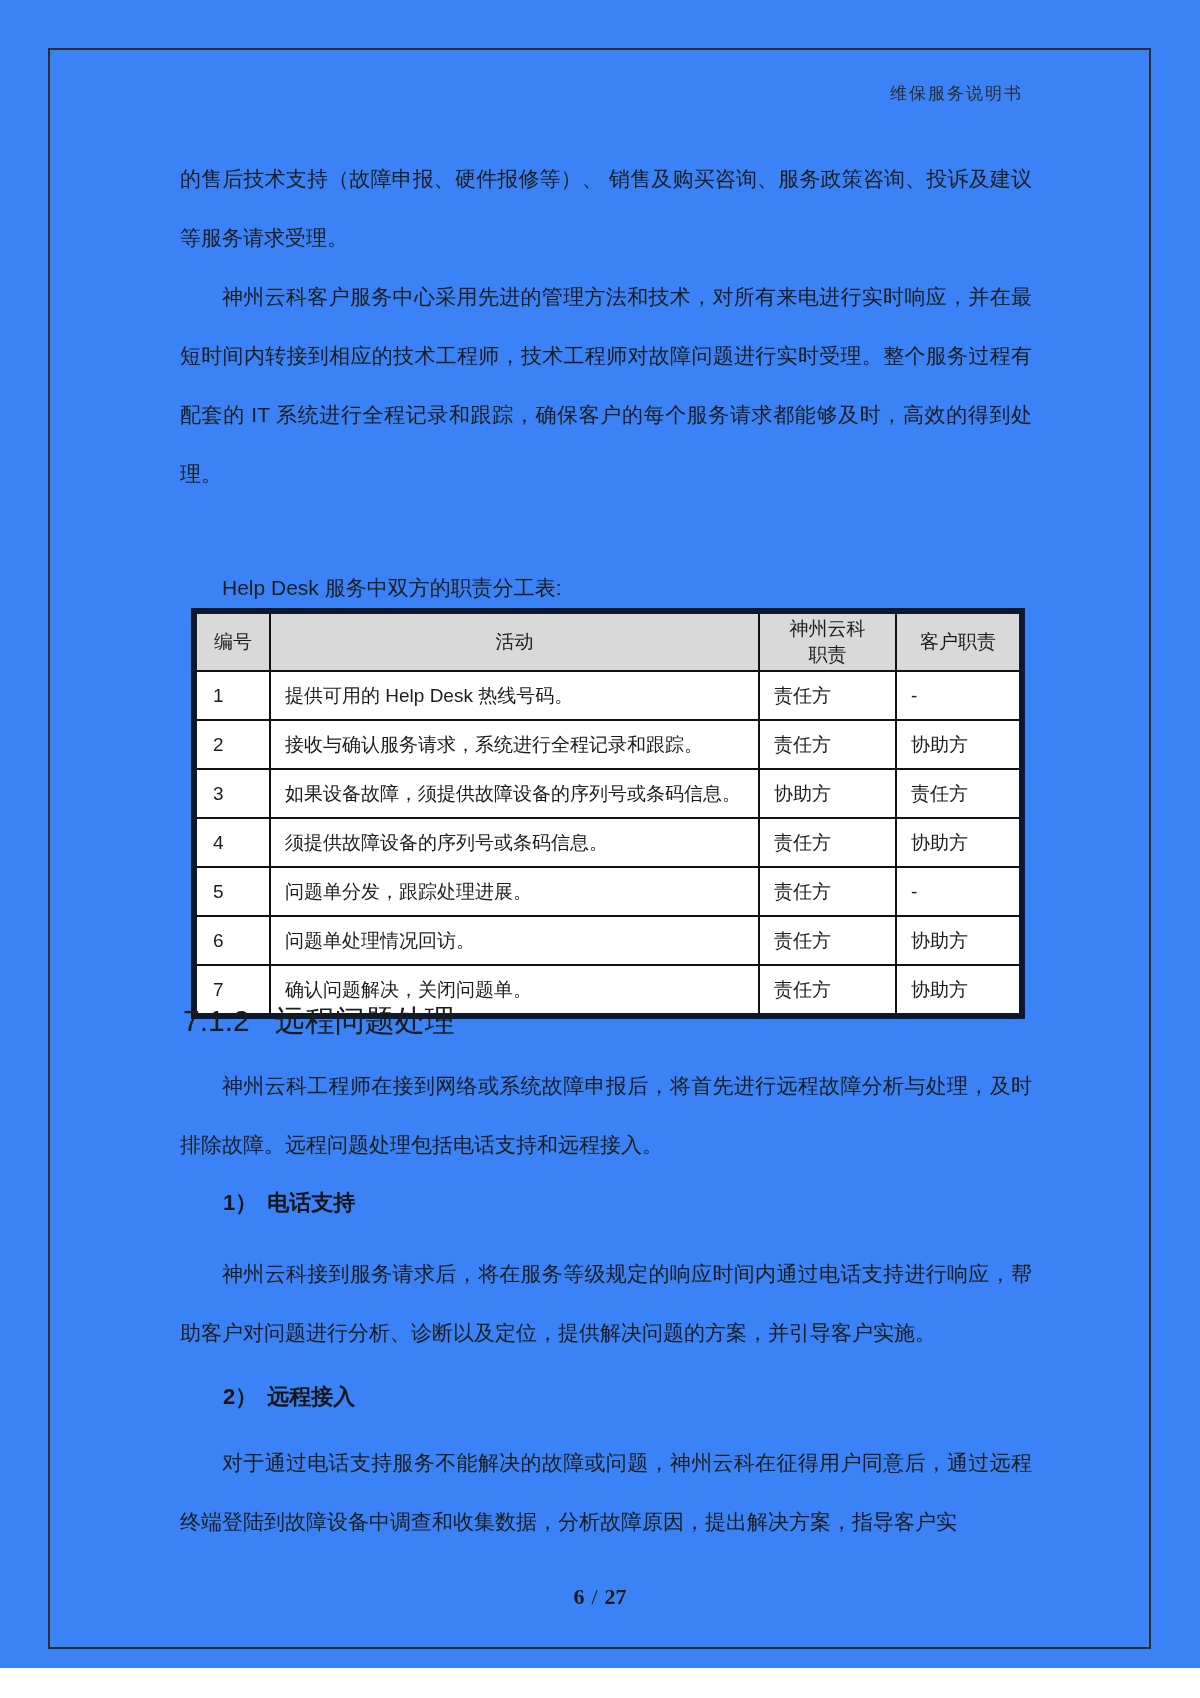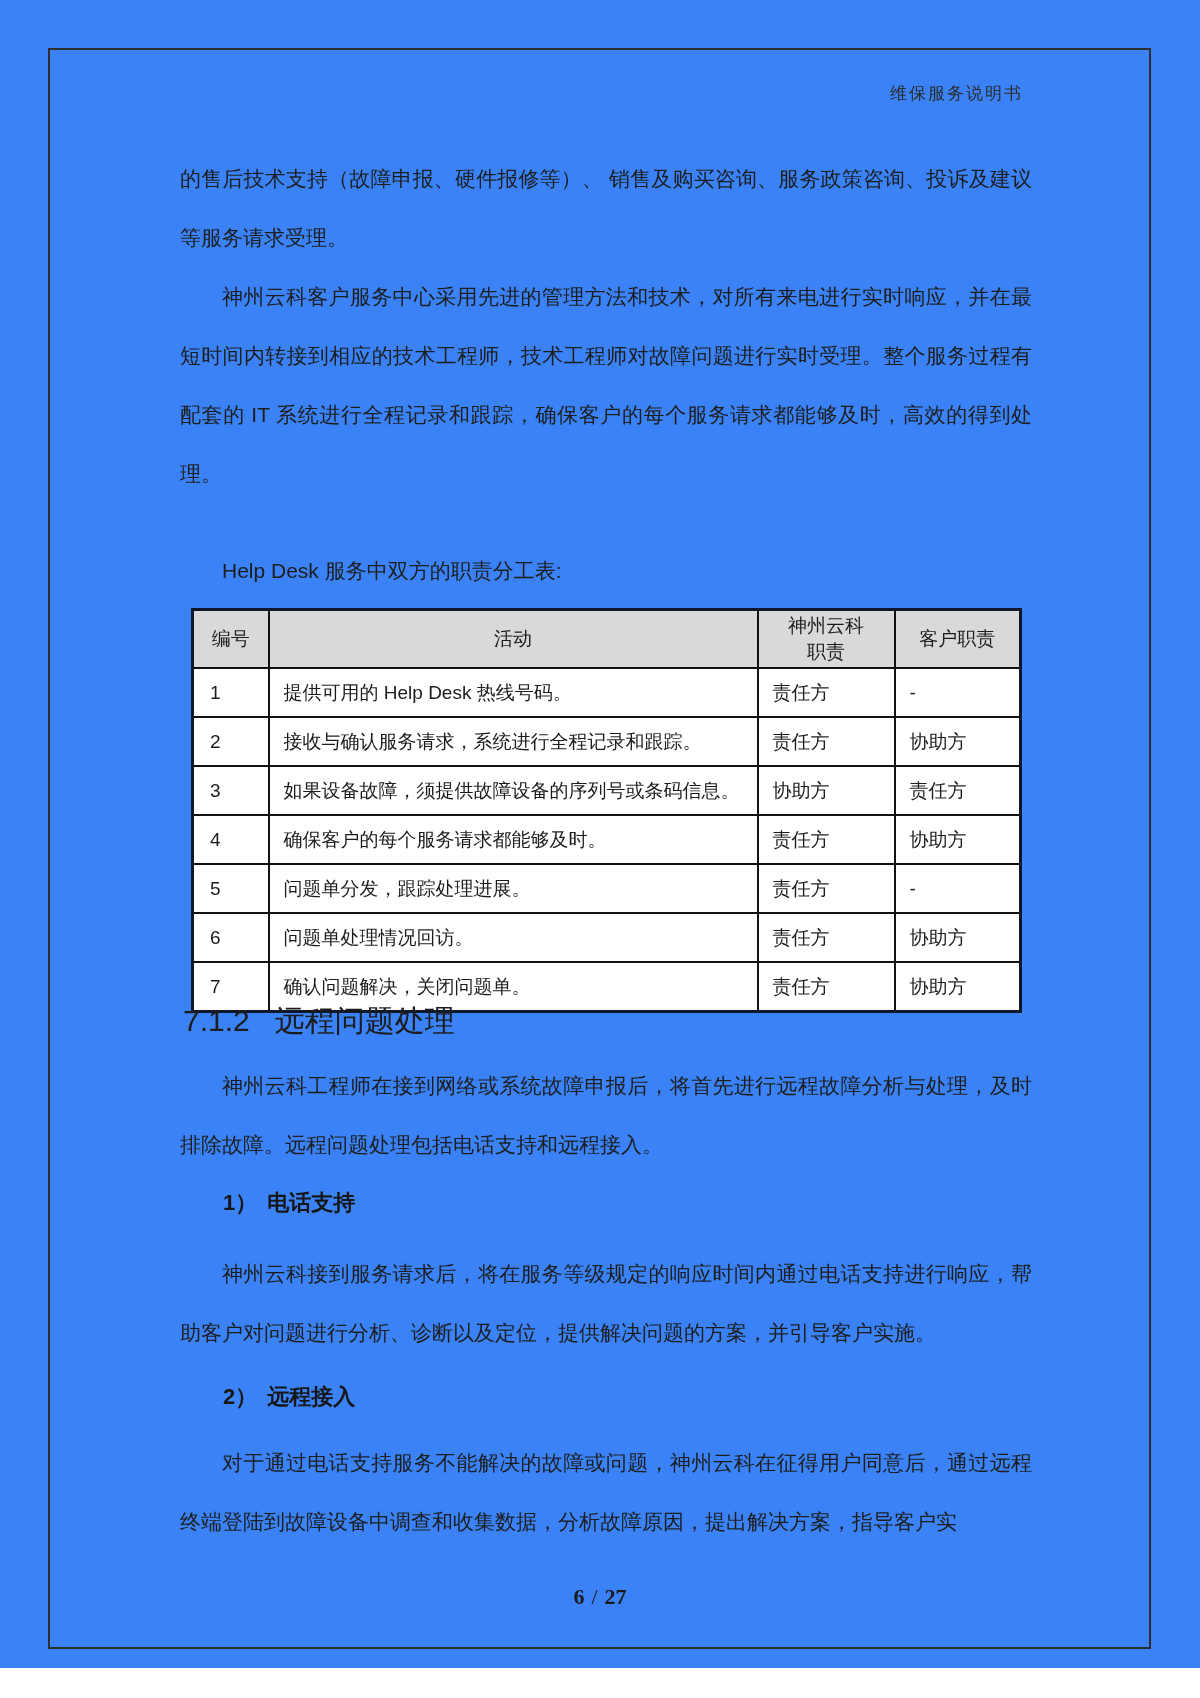--- a/index.html
+++ b/index.html
@@ -44,33 +44,33 @@
     width: 852px;
     margin: 0;
     font-size: 21px;
     line-height: 59px;
     text-align: justify;
     color: #1d1d1d;
   }
   .indent { text-indent: 42px; }
   .p1 { top: 149px; }
   .p2 { top: 267px; }
-  .table-intro { top: 541px; text-align: left; }
+  .table-intro { top: 558px; text-align: left; }
   .p3 { top: 1056px; }
   .p4 { top: 1244px; }
   .p5 { top: 1433px; }
 
   table.resp-table {
     position: absolute;
     left: 191px;
     top: 608px;
     width: 828px;
     border-collapse: collapse;
     table-layout: fixed;
-    border: 3px solid #0f172a;
+    border: 6px solid #0f172a;
     font-size: 19px;
     color: #1c1c1c;
   }
   table.resp-table col.c1 { width: 76px; }
   table.resp-table col.c2 { width: 489px; }
   table.resp-table col.c3 { width: 137px; }
   table.resp-table col.c4 { width: 126px; }
   table.resp-table th {
     height: 48px;
     background: #d9d9d9;
@@ -170,21 +170,21 @@
         <td>协助方</td>
       </tr>
       <tr>
         <td class="num">3</td>
         <td>如果设备故障，须提供故障设备的序列号或条码信息。</td>
         <td>协助方</td>
         <td>责任方</td>
       </tr>
       <tr>
         <td class="num">4</td>
-        <td>确保客户的每个服务请求都能够及时。</td>
+        <td>须提供故障设备的序列号或条码信息。</td>
         <td>责任方</td>
         <td>协助方</td>
       </tr>
       <tr>
         <td class="num">5</td>
         <td>问题单分发，跟踪处理进展。</td>
         <td>责任方</td>
         <td>-</td>
       </tr>
       <tr>

